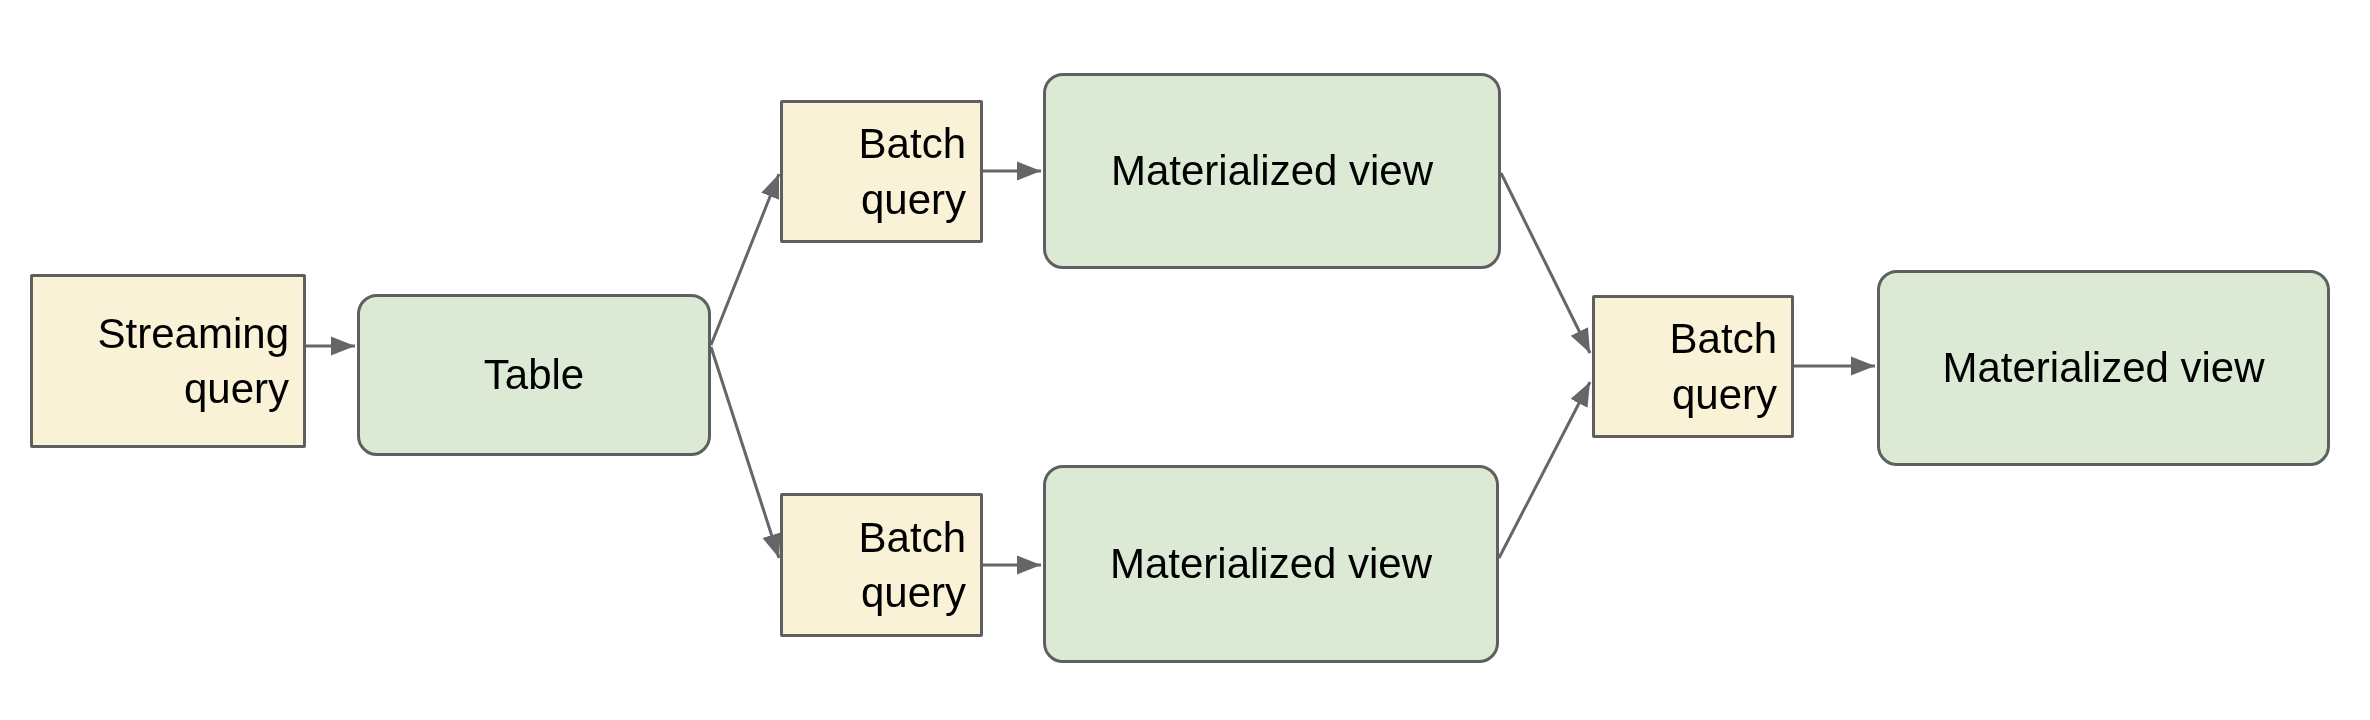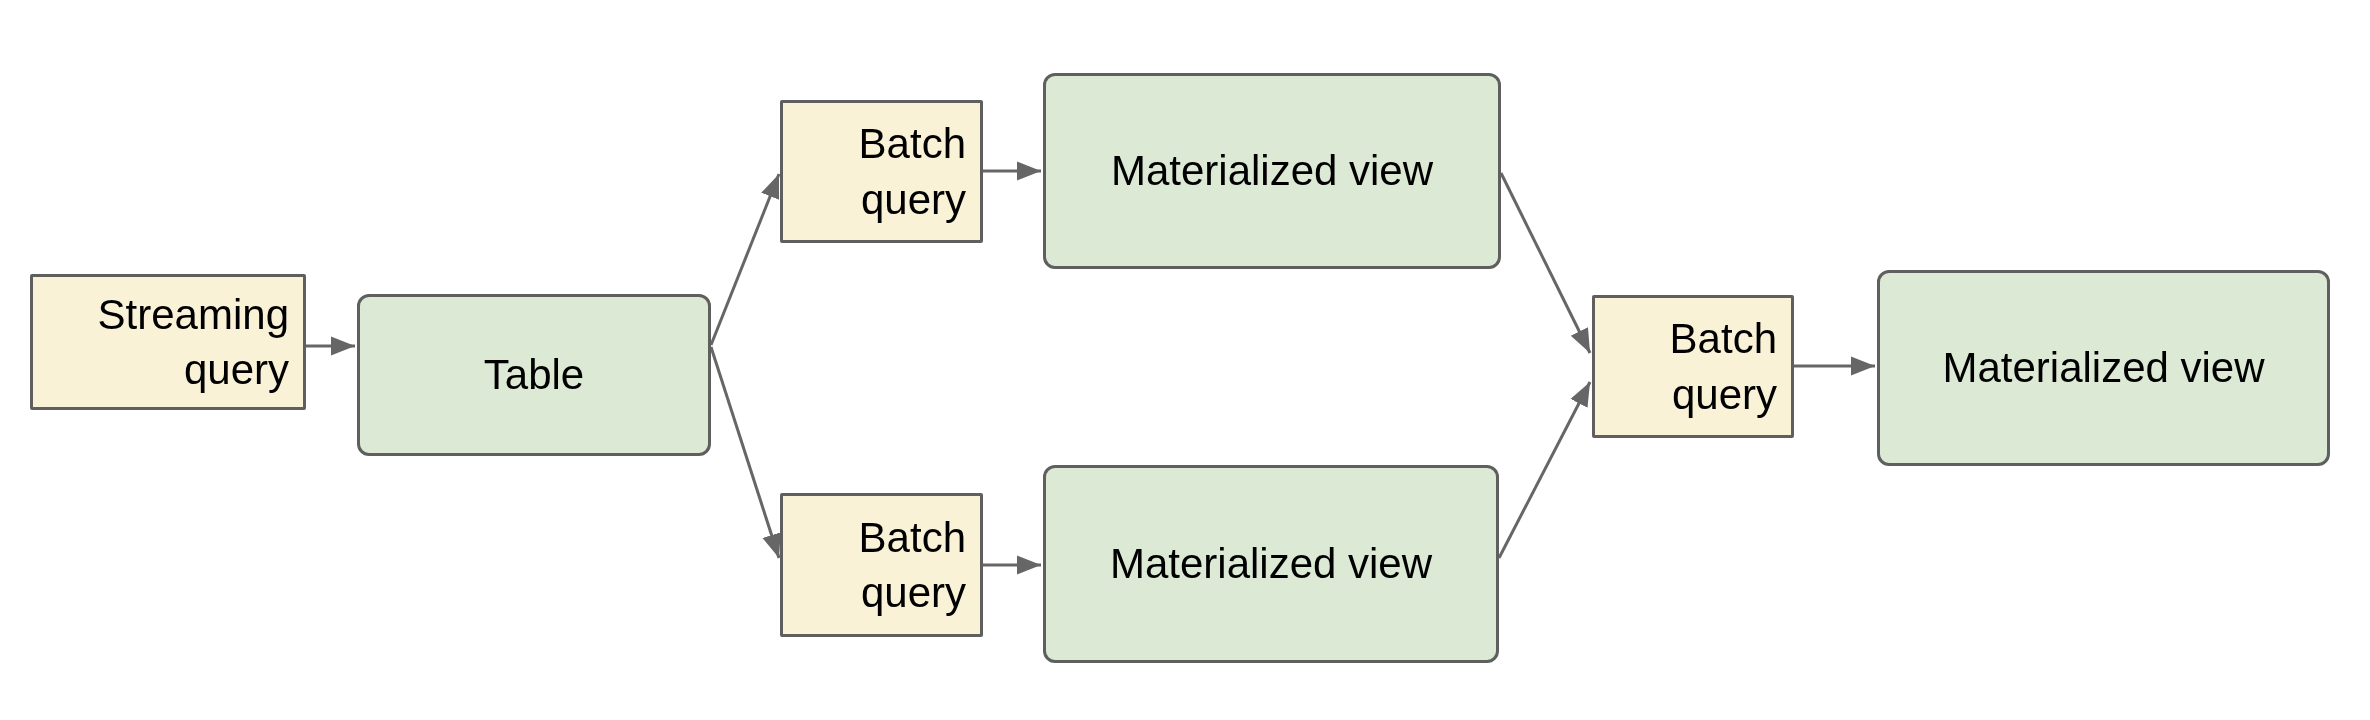--- a/index.html
+++ b/index.html
@@ -15,24 +15,24 @@
   .node{
     position:absolute;
     display:flex;align-items:center;justify-content:center;
     text-align:center;
     font-size:42px;line-height:1.32;color:var(--text-color,#000000);
     border:3px solid var(--border-color,#5f5f5f);
     box-sizing:border-box;
     padding:0 14px;
   }
   .node--query{background:var(--query-fill,#faf2d6);border-radius:2px;text-align:right;}
-  .node--data{background:var(--data-fill,#dce9d4);border-radius:12px;}
+  .node--data{background:var(--data-fill,#dce9d4);border-radius:20px;}
 
   
-  #n-streaming{left:30px;top:274px;width:276px;height:136px;}
+  #n-streaming{left:30px;top:274px;width:276px;height:174px;}
   #n-table{left:357px;top:250px;width:354px;height:162px;margin-top:44px;}
   #n-batch-top{left:780px;top:100px;width:203px;height:143px;}
   #n-mv-top{left:1043px;top:73px;width:458px;height:196px;}
   #n-batch-bottom{left:780px;top:493px;width:203px;height:144px;}
   #n-mv-bottom{left:1043px;top:465px;width:456px;height:198px;}
   #n-batch-right{left:1592px;top:295px;width:202px;height:143px;}
   #n-mv-final{left:1877px;top:270px;width:453px;height:196px;}
 </style>
 </head>
 <body style="background: rgb(255, 255, 255);">

